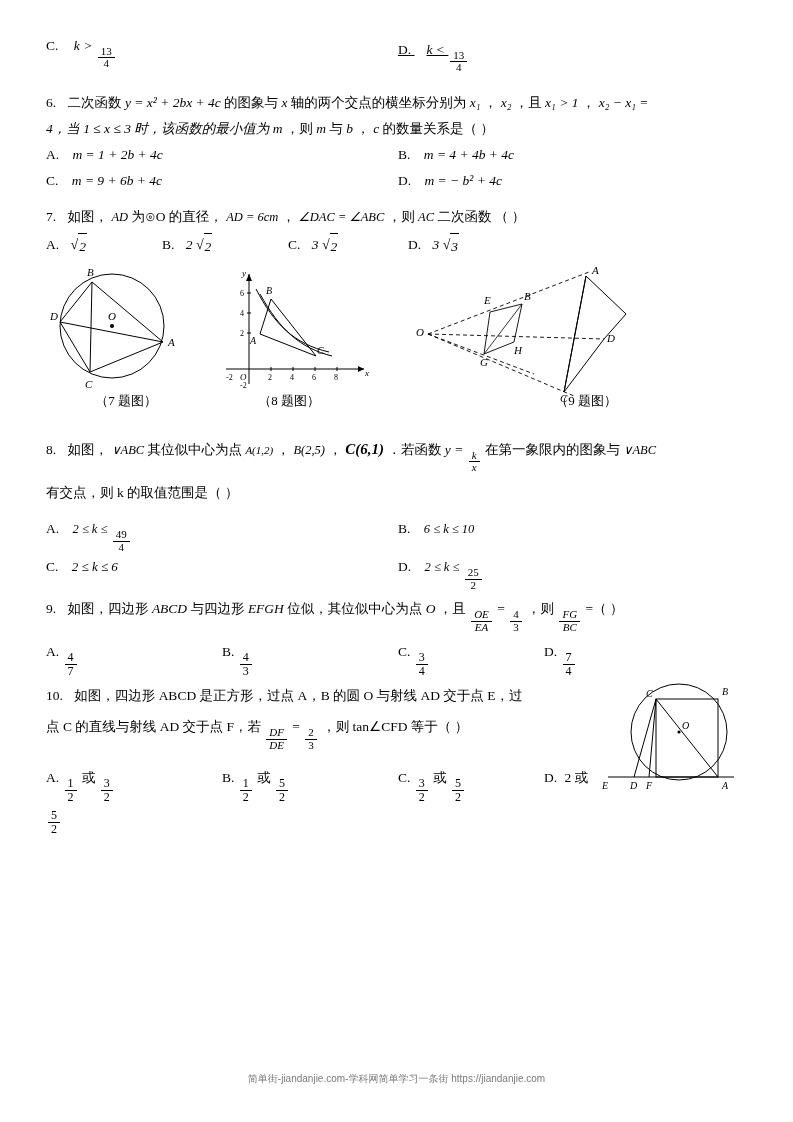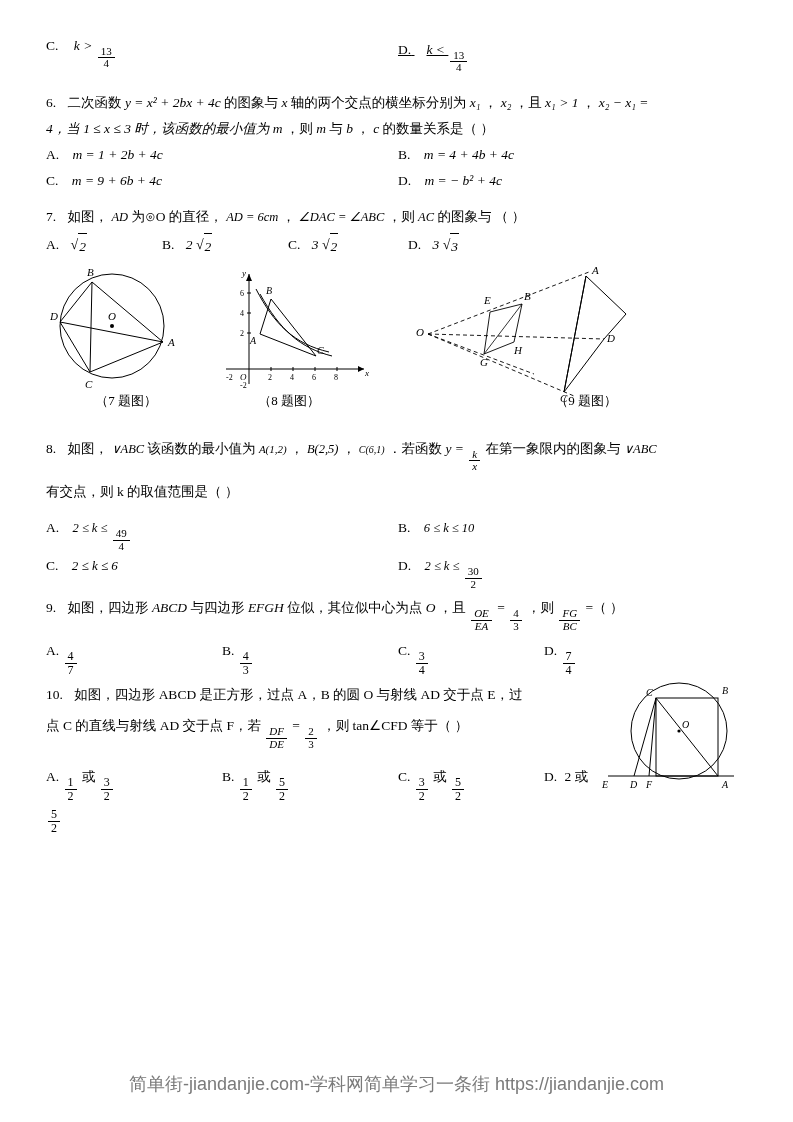--- a/index.html
+++ b/index.html
@@ -17,21 +17,21 @@
   .math{font-style:italic;font-family:"Liberation Serif",serif;}
   .frac{display:inline-flex;flex-direction:column;align-items:center;vertical-align:-0.45em;margin:0 2px;line-height:1.05;font-size:11px;}
   .frac .num{border-bottom:1px solid #000;padding:0 3px;}
   .frac .den{padding:0 3px;}
   .sqrt{display:inline-flex;align-items:flex-start;}
   .sqrt .sym{font-size:14px;}
   .sqrt .rad{border-top:1px solid #000;padding:0 1px;margin-top:1px;}
   .fig-row{position:relative;height:160px;}
   .cap{font-size:13px;text-align:center;}
   .secttitle{text-align:center;font-weight:bold;font-size:15px;letter-spacing:1px;}
-  .footer{position:absolute;left:0;right:0;top:1072px;text-align:center;font-size:18px;color:#7a7a7a;font-family:"Liberation Sans",sans-serif;}
+  .footer{position:absolute;left:0;right:0;top:1072px;text-align:center;font-size:10px;color:#7a7a7a;font-family:"Liberation Sans",sans-serif;}
 </style>
 </head>
 <body>
 
 <div class="page">
   <div class="content">
 
     <div class="row" style="height:40px;">
       <div style="position:absolute;left:0;top:0;font-size:13.5px;">
         <span>C.</span>
@@ -104,21 +104,21 @@
       <div>
         <span>7.</span>
         <span style="margin-left:8px;">如图，</span>
         <span class="math" style="font-size:12.5px;">AD</span>
         <span>为⊙O 的直径，</span>
         <span class="math" style="font-size:12.5px;">AD = 6cm</span>
         <span>，</span>
         <span class="math" style="font-size:12.5px;">∠DAC = ∠ABC</span>
         <span>，则</span>
         <span class="math" style="font-size:12.5px;">AC</span>
-        <span>的图象与 （        ）</span>
+        <span>二次函数 （        ）</span>
       </div>
       <div style="position:relative;height:30px;">
         <span style="position:absolute;left:0;top:2px;">
           <span>A.</span>
           <span class="sqrt" style="margin-left:8px;">
             <span class="sym">√</span>
               <span class="rad math">2</span>
           </span>
         </span>
         <span style="position:absolute;left:116px;top:2px;">
@@ -218,26 +218,26 @@
       <div class="cap" style="position:absolute;left:10px;top:128px;width:140px;">（7 题图）</div>
       <div class="cap" style="position:absolute;left:168px;top:128px;width:150px;">（8 题图）</div>
       <div class="cap" style="position:absolute;left:460px;top:128px;width:160px;">（9 题图）</div>
     </div>
 
     <div class="q" style="margin-top:12px;">
       <div>
         <span>8.</span>
         <span style="margin-left:8px;">如图，</span>
         <span class="math" style="font-size:12.5px;">∨ABC</span>
-        <span>该函数的最小值为</span>
+        <span>其位似中心为点</span>
         <span class="math" style="font-size:11px;">A(1,2)</span>
         <span>，</span>
         <span class="math" style="font-size:12.5px;">B(2,5)</span>
         <span>，</span>
-        <span class="math" style="font-size:10px;">C(6,1)</span>
+        <span class="math" style="font-size:15px;font-weight:bold;">C(6,1)</span>
         <span>．若函数</span>
         <span class="math">y =</span>
         <span class="frac">
           <span class="num math">k</span>
           <span class="den math">x</span>
         </span>
         <span>在第一象限内的图象与</span>
         <span class="math" style="font-size:12.5px;">∨ABC</span>
       </div>
       <div style="margin-top:6px;">
@@ -259,21 +259,21 @@
       </div>
       <div style="position:relative;height:38px;">
         <span style="position:absolute;left:0;top:4px;">
           <span>C.</span>
           <span class="math" style="margin-left:10px;font-size:13px;">2 ≤ k ≤ 6</span>
         </span>
         <span style="position:absolute;left:352px;top:4px;">
           <span>D.</span>
           <span class="math" style="margin-left:10px;font-size:12.5px;">2 ≤ k ≤</span>
           <span class="frac">
-            <span class="num">30</span>
+            <span class="num">25</span>
             <span class="den">2</span>
           </span>
         </span>
       </div>
     </div>
 
     <div class="q" style="margin-top:6px;">
       <div style="line-height:30px;">
         <span>9.</span>
         <span style="margin-left:8px;">如图，四边形</span>

